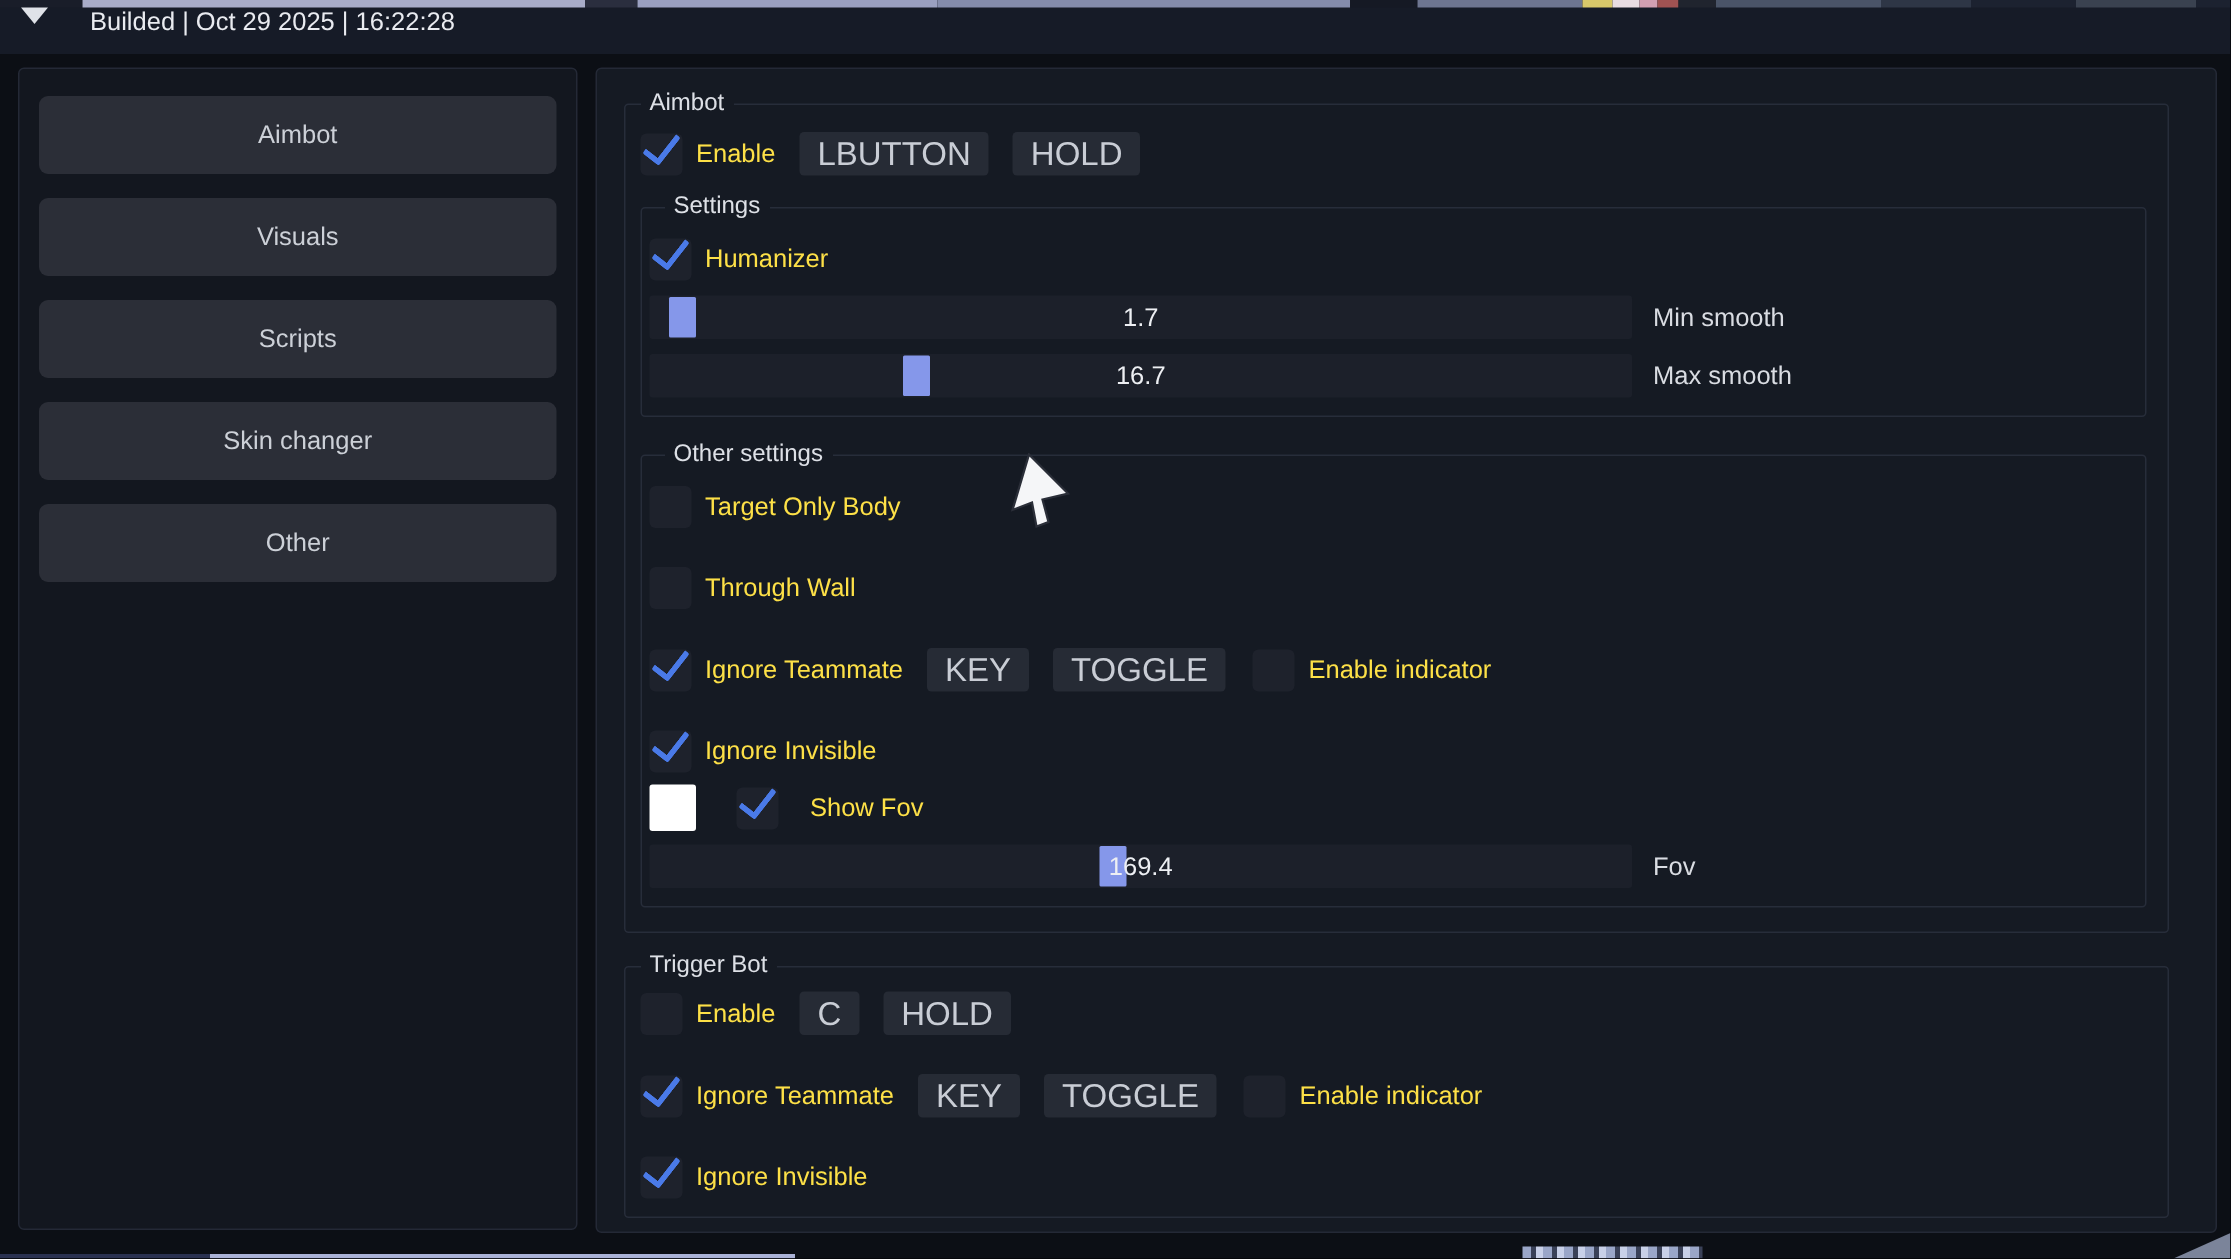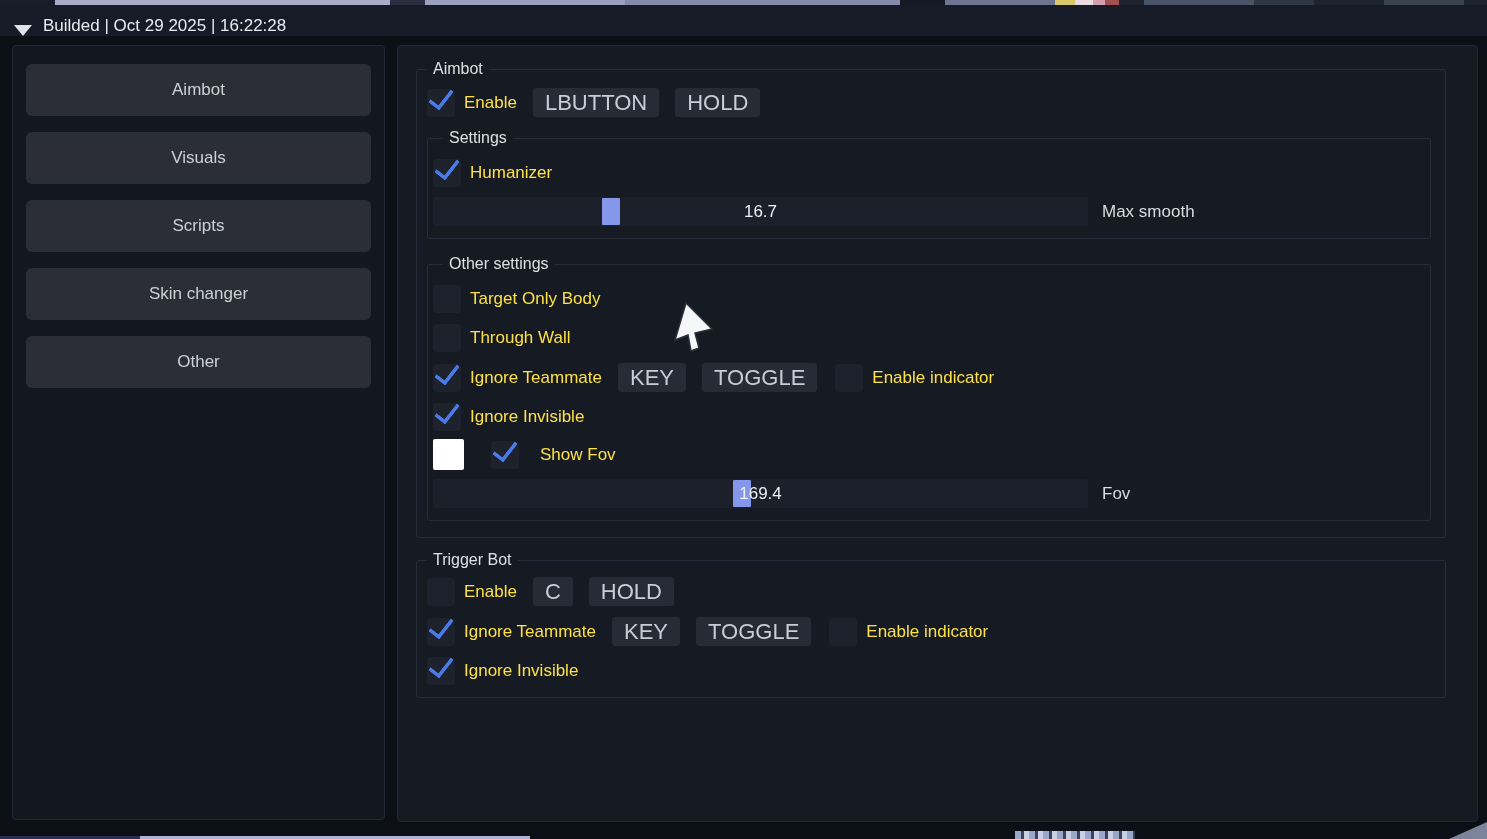--- a/index.html
+++ b/index.html
@@ -9,21 +9,21 @@
     -webkit-font-smoothing:antialiased;
   }
 
   
   .top-strip { position:absolute; top:0; left:0; width:1487px; height:6px; display:flex; }
   .top-strip div { height:6px; }
 
   
   .titlebar {
     position:absolute; top:5px; left:0; width:1487px; height:31px;
-    background:#161b27; display:flex; align-items:flex-end; gap:11px;
+    background:#161b27; display:flex; align-items:flex-start; gap:28px;
     padding-left:14px; box-sizing:border-box;
   }
   .tri { width:0; height:0; border-left:9px solid transparent; border-right:9px solid transparent; border-top:11px solid #dfe2e8; }
   .title { color:#e9ebf0; font-size:17px; }
 
   
   .sidebar {
     position:absolute; left:12px; top:45px; width:373px; height:775px;
     background:#13171f; border:1px solid #242936; border-radius:4px;
     box-sizing:border-box; padding-top:18px;
@@ -43,21 +43,21 @@
   }
 
   fieldset { border:1px solid #272d3a; border-radius:3px; margin:0; padding:0; }
   legend { color:#dde0e6; font-size:16px; padding:0 6px; margin-left:10px; }
 
   .fs-aimbot  { margin:0 31px 0 18px; padding:8px 7px 16px 0; }
   .fs-trigger { margin:13px 31px 0 18px; padding:6px 7px 12px 0; }
   .fs-sub { margin:16px 7px 0 10px; padding:10px 24px 12px 5px; border-radius:3px; }
   .fs-sub.first { margin-top:12px; }
 
-  .row { display:flex; align-items:center; margin-top:11px; }
+  .row { display:flex; align-items:center; margin-top:26px; }
   .row.first { margin-top:2px; }
   .row.pad10 { padding-left:10px; }
 
   .checkbox { width:28px; height:28px; background:#1e222c; border-radius:4px; position:relative; flex:none; cursor:pointer; }
   .checkbox.checked::after {
     content:""; position:absolute; left:7px; top:-4px; width:10px; height:20px;
     border-right:4px solid #4a7ae8; border-bottom:4px solid #4a7ae8;
     border-radius:2px; transform:rotate(38deg);
   }
   .lbl { color:#fde047; font-size:17px; margin-left:9px; white-space:nowrap; }
@@ -146,20 +146,27 @@
       </div>
 
       <fieldset class="fs-sub first">
         <legend>Settings</legend>
 
         <div class="row first">
           <span class="checkbox checked"></span>
           <span class="lbl">Humanizer</span>
         </div>
 
+        <div class="slider-row">
+          <div class="slider">
+            <div class="thumb" style="left: 2%;"></div>
+            <div class="value">1.7</div>
+          </div>
+          <span class="slider-lbl">Min smooth</span>
+        </div>
 
         <div class="slider-row">
           <div class="slider">
             <div class="thumb" style="left: 25.8%;"></div>
             <div class="value">16.7</div>
           </div>
           <span class="slider-lbl">Max smooth</span>
         </div>
       </fieldset>
 

